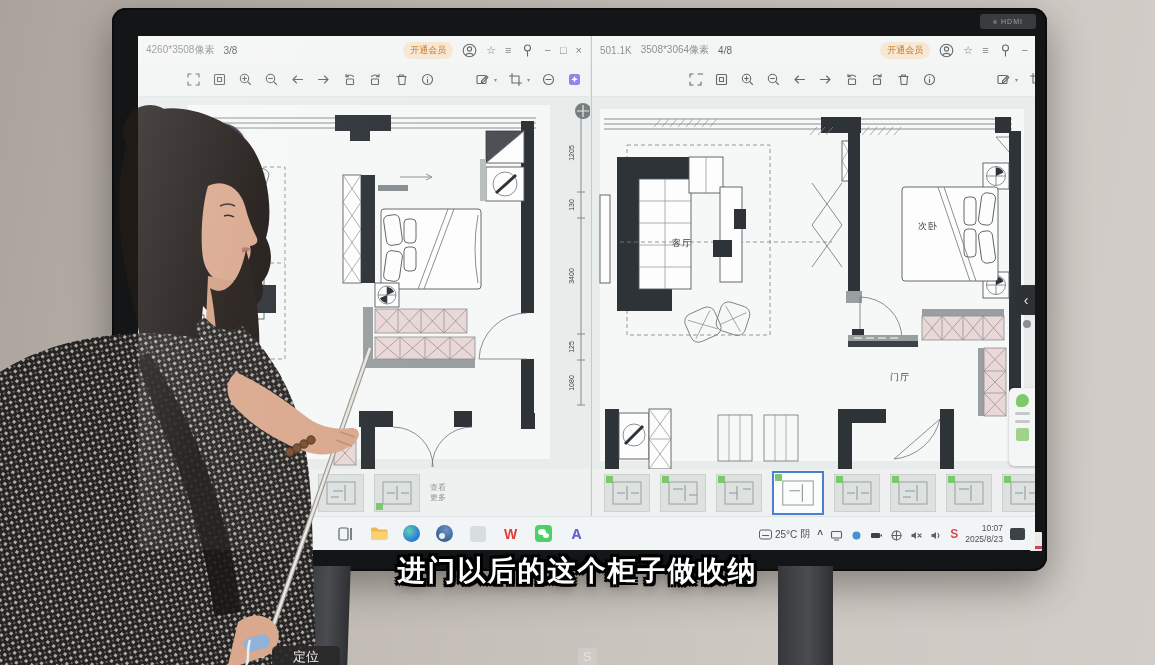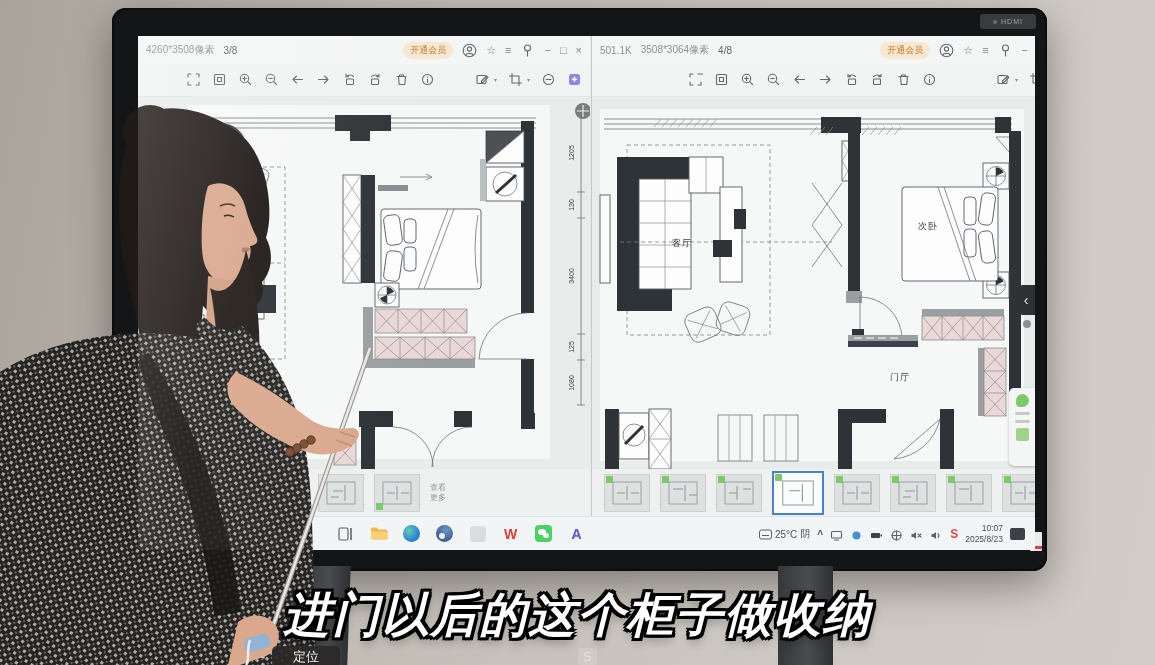--- a/index.html
+++ b/index.html
@@ -73,23 +73,23 @@
   .tb-small{font-size:10px;color:#4a4f52;display:flex;align-items:center;gap:3px;}
   .tray-icon{width:13px;height:13px;display:inline-block;}
   .tray-icon svg{width:13px;height:13px;stroke:#5b6165;fill:none;stroke-width:1.1;stroke-linecap:round;}
   .clock{font-size:8.5px;color:#4a4f52;text-align:right;line-height:1.25;}
   .notif{width:15px;height:12px;background:#3c4247;border-radius:2px;}
   
   .stand-leg{position:absolute;background:linear-gradient(90deg,#35373a,#4a4c50 55%,#2e3033);z-index:3;}
   .leg-l{left:301px;top:566px;width:48px;height:99px;transform:skewX(-2deg);}
   .leg-r{left:778px;top:566px;width:55px;height:99px;}
   .person{position:absolute;left:0;top:0;z-index:10;}
-  .subtitle{position:absolute;left:50%;top:584px;transform:translateX(-50%);z-index:20;white-space:nowrap;
-      color:#fff;font-size:47px;font-weight:800;letter-spacing:2px;
-      text-shadow:-3px -3px 0 #000,3px -3px 0 #000,-3px 3px 0 #000,3px 3px 0 #000,-3px 0 0 #000,3px 0 0 #000,0 -3px 0 #000,0 3px 0 #000,0 6px 10px rgba(0,0,0,.35);font-style:italic;}
+  .subtitle{position:absolute;left:50%;top:552px;transform:translateX(-50%);z-index:20;white-space:nowrap;
+      color:#fff;font-size:28px;font-weight:800;letter-spacing:2px;
+      text-shadow:-3px -3px 0 #000,3px -3px 0 #000,-3px 3px 0 #000,3px 3px 0 #000,-3px 0 0 #000,3px 0 0 #000,0 -3px 0 #000,0 3px 0 #000,0 6px 10px rgba(0,0,0,.35);}
   .locate-pill{position:absolute;left:272px;top:646px;width:68px;height:22px;background:rgba(42,40,40,.92);
       border-radius:5px;color:#f2f2f2;font-size:13px;display:flex;align-items:center;justify-content:center;z-index:22;}
   .s-mark{position:absolute;left:578px;top:648px;padding:1px 5px;background:rgba(255,255,255,.14);color:#e3e3e3;
       font-size:13px;z-index:22;border-radius:2px;}
 </style>
 </head>
 <body>
 
 <div class="scene">
 

